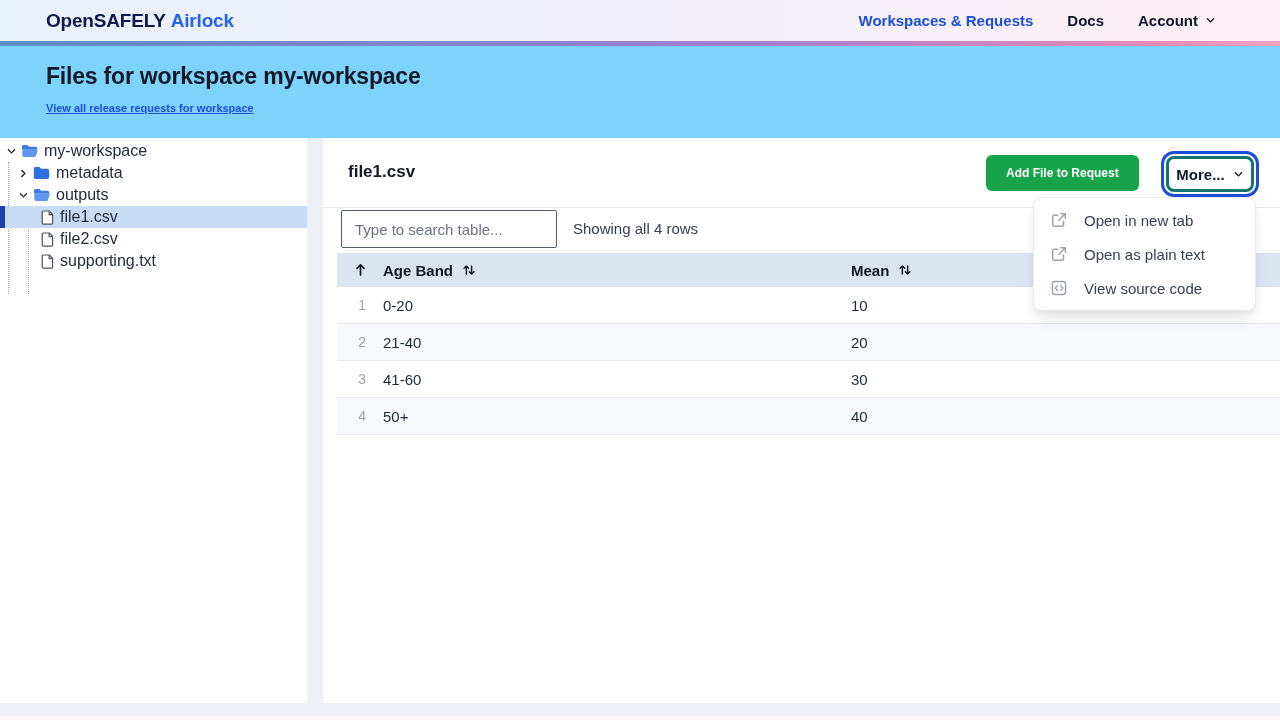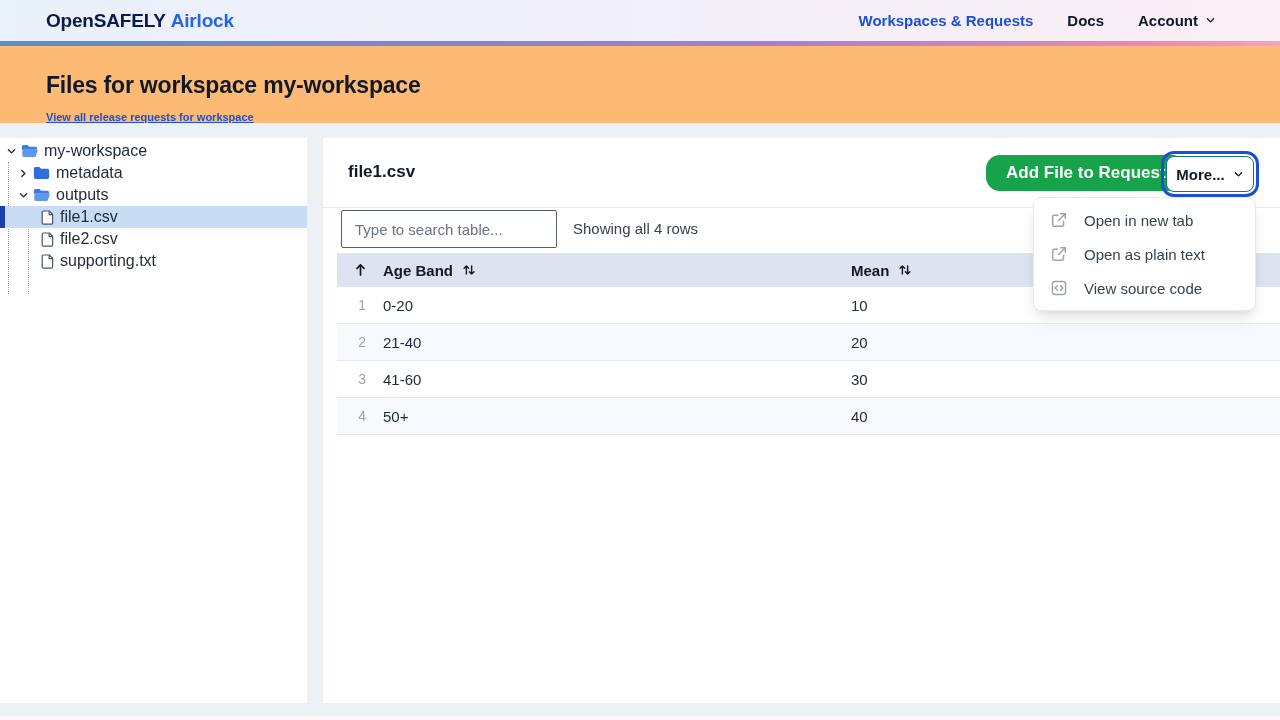--- a/index.html
+++ b/index.html
@@ -24,22 +24,22 @@
     z-index:5;
   }
   .logo { font-size:19px; font-weight:800; letter-spacing:-0.2px; cursor:pointer; }
   .logo .lp { color:#0c1a4b; }
   .logo .ls { color:#2563eb; margin-left:5px; }
   .top-nav { display:flex; align-items:center; gap:34px; font-size:15px; font-weight:700; }
   .nav-link { color:#0f172a; cursor:pointer; display:flex; align-items:center; gap:7px; }
   .nav-link.active { color:#1d4ed8; }
   
   .banner {
-    position:absolute; top:46px; left:0; width:1280px; height:77px;
-    background:#fdba74; padding:26px 46px;
+    position:absolute; top:46px; left:0; width:1280px; height:92px;
+    background:#7dd3fc; padding:17px 46px;
   }
   .banner h1 { font-size:23px; font-weight:800; color:#111827; letter-spacing:-0.2px; }
   .banner a {
     display:inline-block; margin-top:12px; font-size:11px; font-weight:700;
     color:#1d4ed8; text-decoration:underline; cursor:pointer;
   }
   
   .sidebar {
     position:absolute; top:138px; left:0; width:307px; height:565px;
     background:#fff; padding-top:2px;
@@ -61,27 +61,27 @@
   .tree-row .ficon { margin-right:6px; display:inline-flex; }
   
   .main {
     position:absolute; top:138px; left:323px; width:957px; height:565px;
     background:#fff;
   }
   .main-header { position:relative; height:70px; border-bottom:1px solid #e5e7eb; }
   .file-title { position:absolute; left:25px; top:24px; font-size:17px; font-weight:700; color:#111827; }
   .add-btn {
     position:absolute; left:663px; top:17px; height:36px; padding:0 20px;
-    background:#16a34a; color:#fff; font-size:17px; font-weight:600;
-    border:none; border-radius:14px; cursor:pointer;
+    background:#16a34a; color:#fff; font-size:12px; font-weight:600;
+    border:none; border-radius:6px; cursor:pointer;
     font-family:"Liberation Sans", sans-serif;
   }
   .more-btn {
     position:absolute; left:843px; top:18px; width:88px; height:36px;
-    background:#fff; border:1px solid #0f766e; border-radius:8px;
+    background:#fff; border:3px solid #0f766e; border-radius:8px;
     font-size:15px; font-weight:700; color:#111827; cursor:pointer;
     display:flex; align-items:center; justify-content:center; gap:8px;
     outline:3px solid #1d4ed8; outline-offset:2px;
     font-family:"Liberation Sans", sans-serif;
   }
   .toolbar { position:relative; height:45px; }
   .search-input {
     position:absolute; left:18px; top:2px; width:216px; height:38px;
     border:1px solid #565f6e; border-radius:2px; padding:0 13px;
     font-size:15px; color:#111827; font-family:"Liberation Sans", sans-serif;

